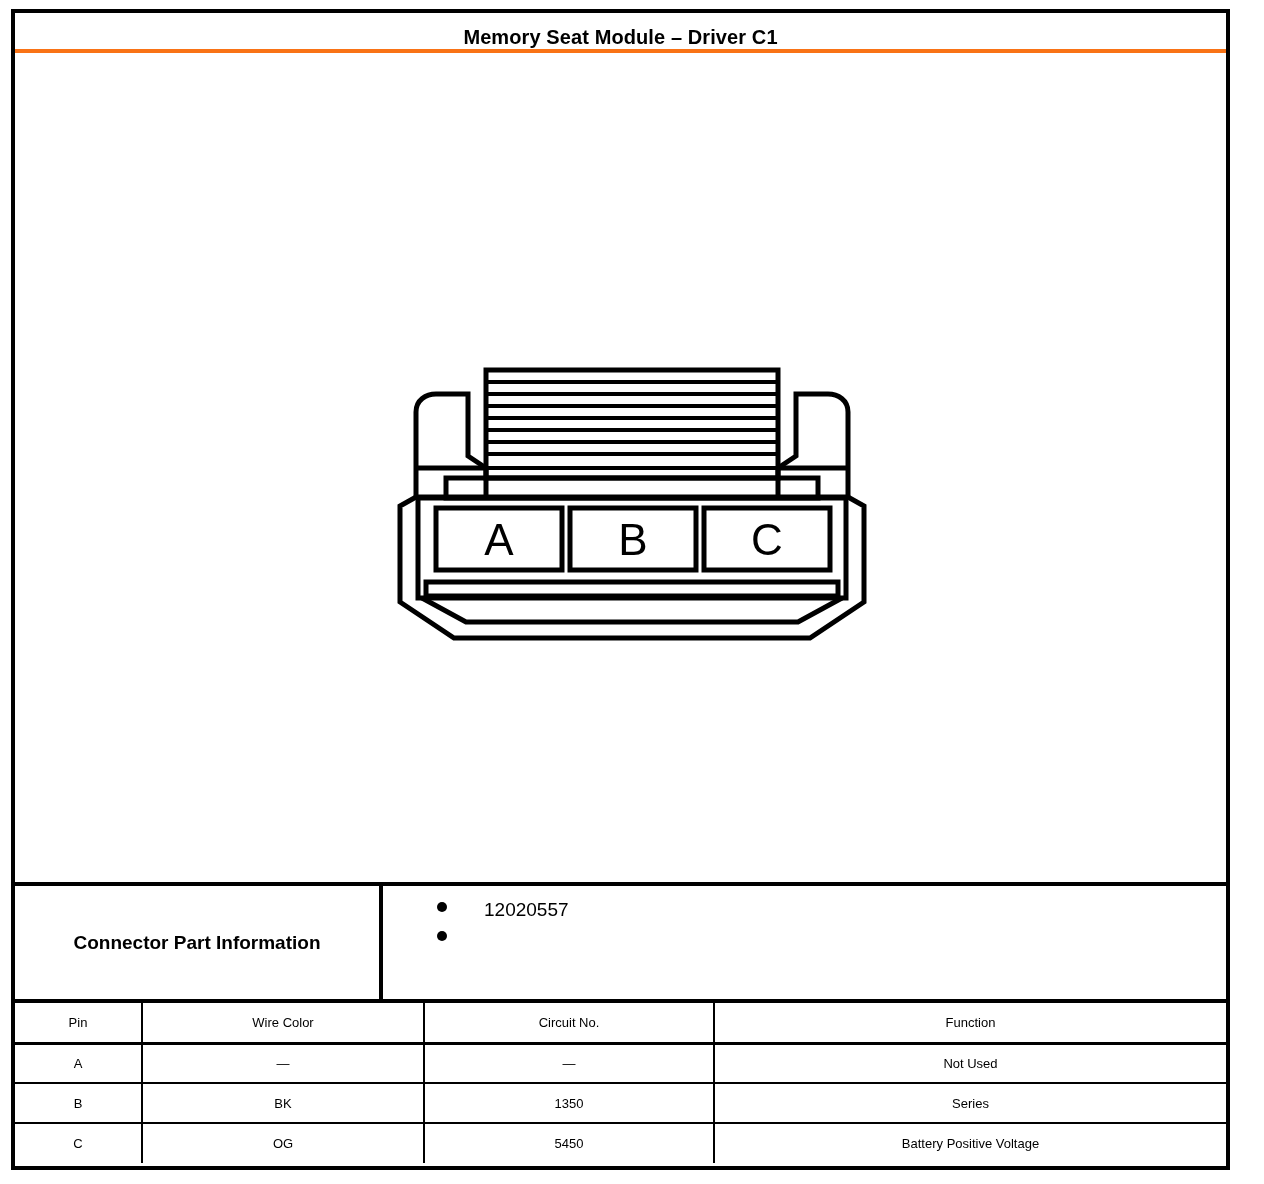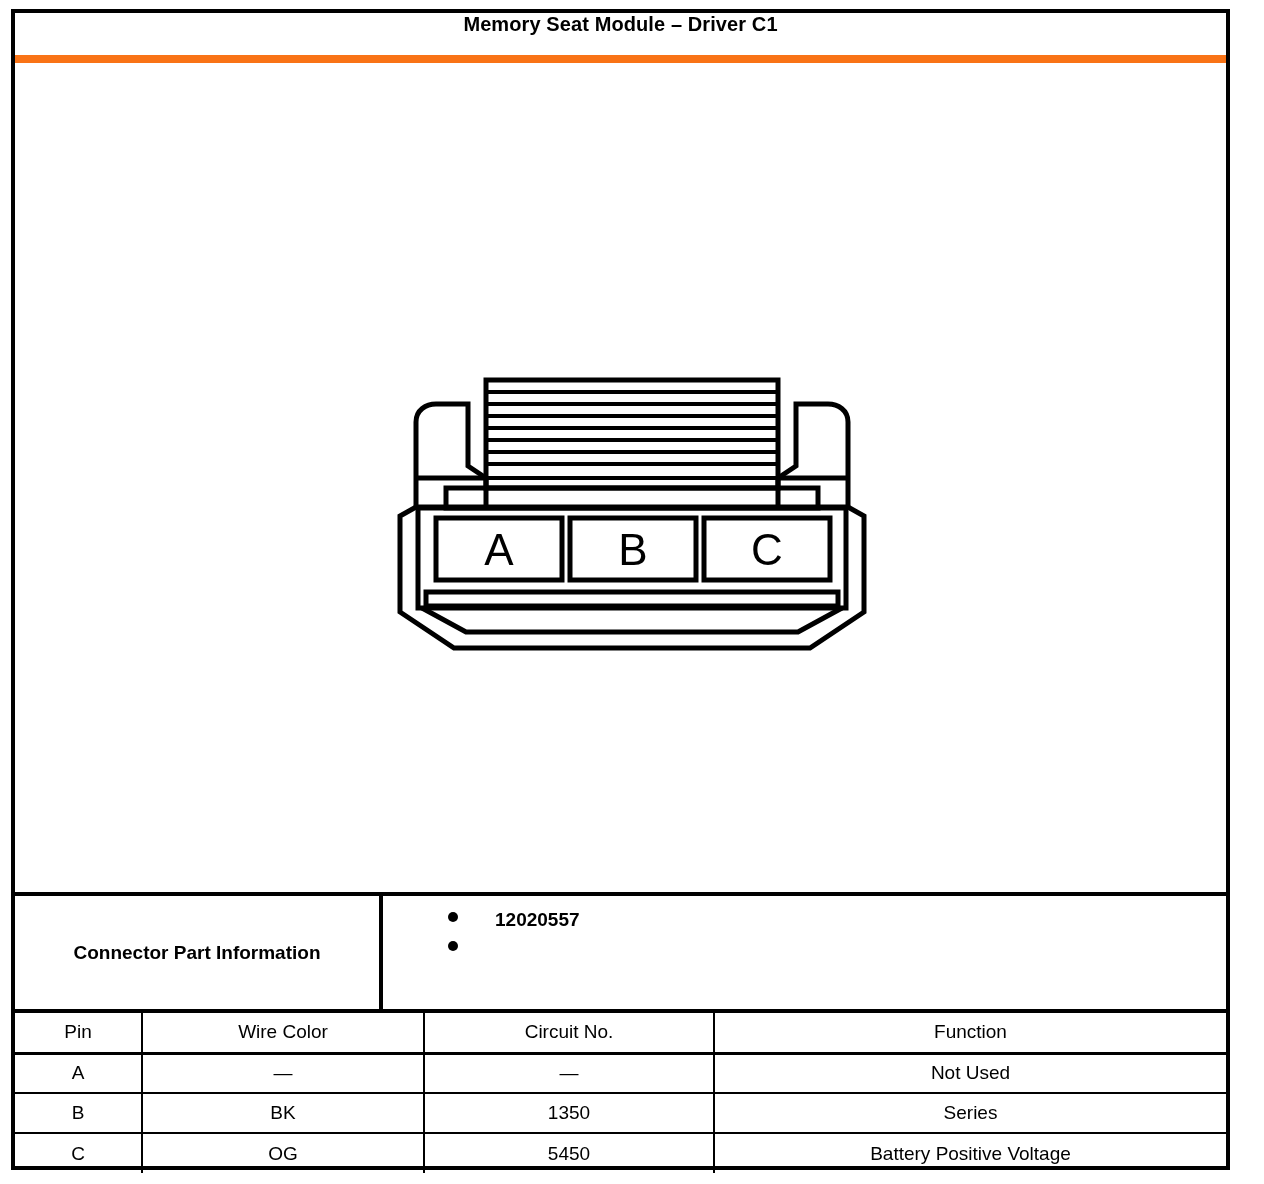--- a/index.html
+++ b/index.html
@@ -21,24 +21,24 @@
     left: 11px;
     top: 9px;
     width: 1219px;
     height: 1161px;
     border: 4px solid #000;
     box-sizing: border-box;
   }
 
   
   .title-bar {
-    height: 50px;
-    border-bottom: 8px solid #f97316;
-    display: flex;
-    align-items: flex-start;
+    height: 40px;
+    border-bottom: 4px solid #f97316;
+    display: flex;
+    align-items: flex-end;
     justify-content: center;
     box-sizing: border-box;
   }
   .title-text {
     font-size: 20px;
     font-weight: bold;
     letter-spacing: 0.1px;
     white-space: nowrap;
   }
 
@@ -79,23 +79,22 @@
     justify-content: center;
     box-sizing: border-box;
   }
   .part-info-label span {
     font-size: 19px;
     font-weight: bold;
     white-space: nowrap;
   }
   .part-info-values {
     flex: 1;
-    padding: 13px 0 0 12px;
-    box-sizing: border-box;
-    font-weight: bold;
+    padding: 13px 0 0 1px;
+    box-sizing: border-box;
   }
   .bullet-row {
     display: flex;
     align-items: baseline;
     height: 36px;
   }
   .bullet-dot {
     width: 10px;
     height: 10px;
     border-radius: 50%;
@@ -115,21 +114,21 @@
   
   .pin-table {
     width: 100%;
     border-collapse: collapse;
     table-layout: fixed;
   }
   .pin-table th,
   .pin-table td {
     border: 2px solid #000;
     height: 40px;
-    font-size: 19px;
+    font-size: 13px;
     font-weight: normal;
     padding: 0;
     box-sizing: border-box;
   }
   .pin-table tr.head th {
     border-bottom-width: 3px;
   }
   .col-pin    { width: 127px; }
   .col-wire   { width: 282px; }
   .col-circ   { width: 290px; }

